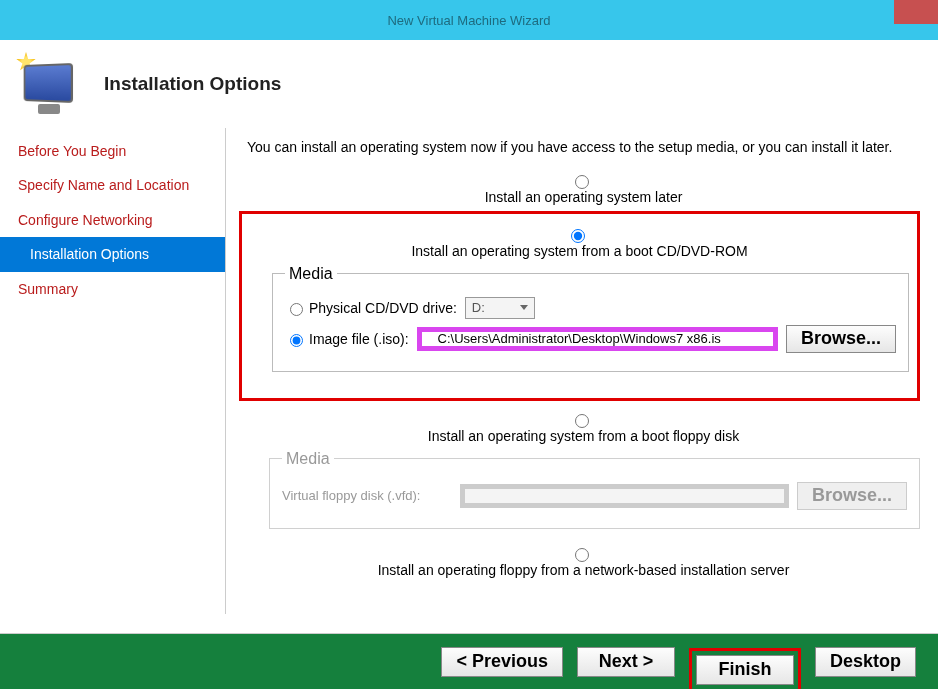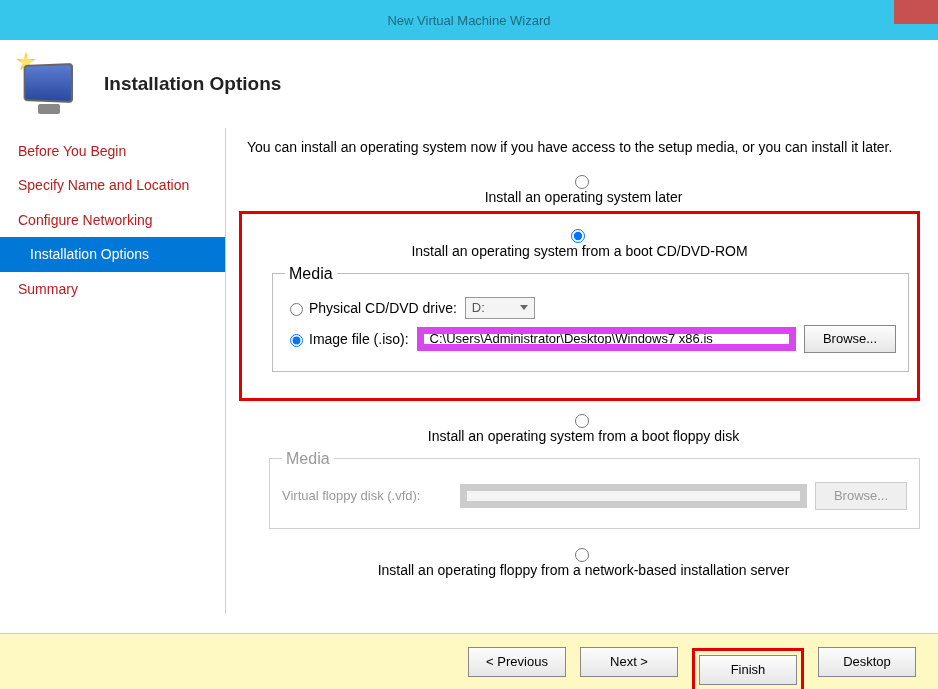--- a/index.html
+++ b/index.html
@@ -178,54 +178,55 @@
   .sel .chev {
     position:absolute; right:6px;
     width:0;height:0;
     border-left:4px solid transparent;
     border-right:4px solid transparent;
     border-top:5px solid #666;
   }
   .txt {
     flex: 1;
     height: 24px;
-    border: 7px solid #d946ef;
-    padding: 0 6px;
+    border: 5px solid #d946ef;
+    padding: 0 16px;
     font-size: 13px;
     font-family: inherit;
   }
   .txt[disabled] { background:#f4f4f4; color:#aaa; border-color:#ccc; }
   .btn {
     height: 28px;
     min-width: 92px;
     border: 1px solid #888;
     background: linear-gradient(#fdfdfd,#e6e6e6);
-    font-size: 13px;
+    font-size: 18px;
     font-family: inherit;
     cursor: pointer;
     padding: 0 14px;
+    font-weight: bold;
   }
   .btn:disabled {
     color: #999;
     background: #efefef;
     border-color: #ccc;
     cursor: default;
   }
   
   .footer {
     position: absolute;
     left: 0; right: 0; bottom: 0;
     height: 56px;
     border-top: 1px solid #ccc;
     display: flex;
     align-items: center;
     justify-content: flex-end;
     padding-right: 22px;
     gap: 14px;
-    background: #fef9c3;
+    background: #15803d;
   }
   .footer .btn {
     min-width: 98px;
     height: 30px;
   }
   .finish-highlight {
     border: 3px solid #e00000;
     padding: 4px;
     margin-top: 16px;
   }

